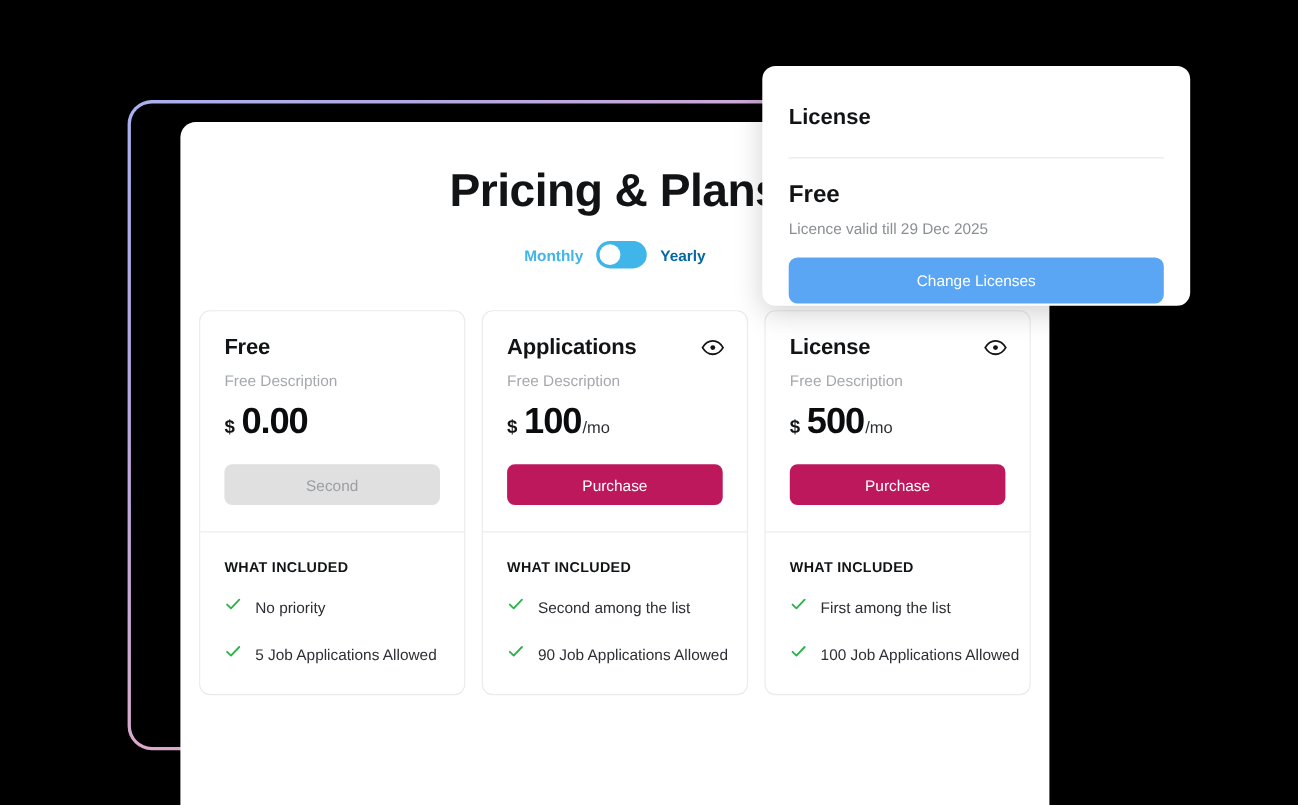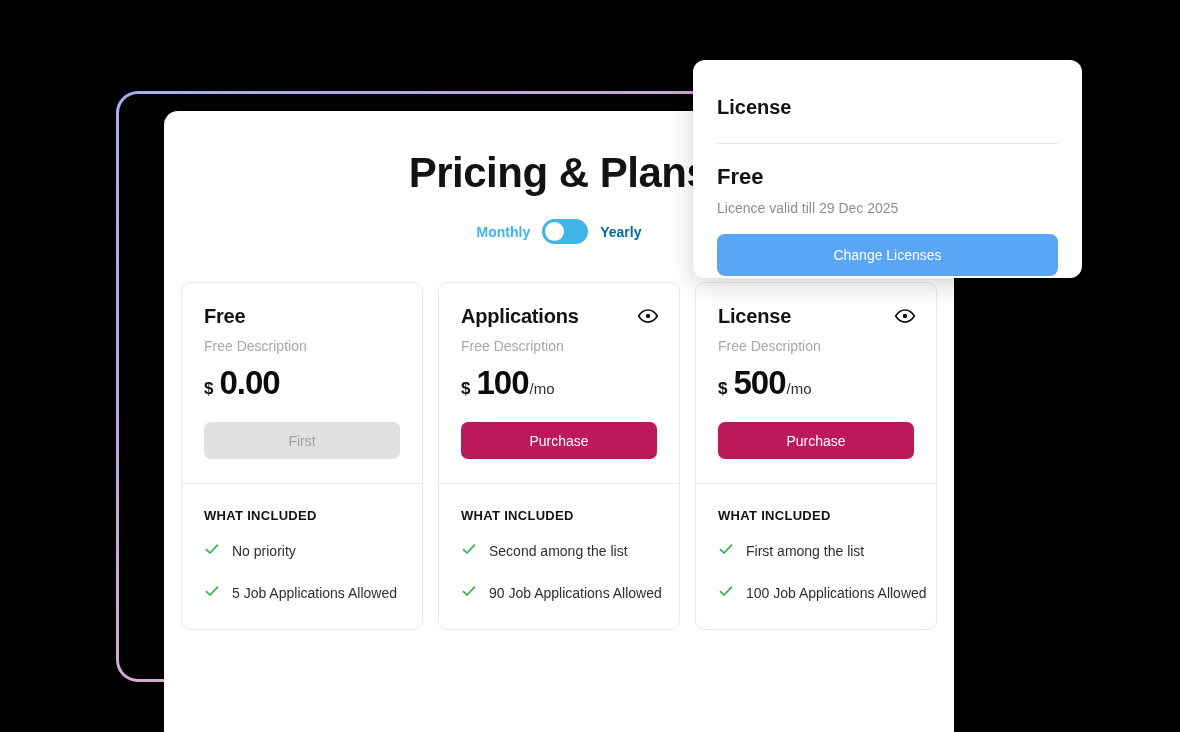--- a/index.html
+++ b/index.html
@@ -177,21 +177,21 @@
 
       <div class="p-card">
         <div class="p-card-top">
           <div class="p-name">Free</div>
           <div class="p-desc">Free Description</div>
           <div class="p-price">
             <span class="p-cur">$</span>
             <span class="p-amount">0.00</span>
             <span class="p-per"></span>
           </div>
-          <button class="p-btn disabled">First</button>
+          <button class="p-btn disabled">Second</button>
         </div>
         <div class="card-divider"></div>
         <div class="p-card-bottom">
           <div class="included-title">WHAT INCLUDED</div>
           <div class="feat-list">
             <div class="feat">
               <span><svg width="16" height="16" viewBox="0 0 16 16">
                     <path d="M2.5 8.6 L6 12 L13.5 4.2" fill="none" stroke="#2bb24c" stroke-width="1.7" stroke-linecap="round" stroke-linejoin="round"></path>
                   </svg></span>
               <span class="feat-text">No priority</span>

